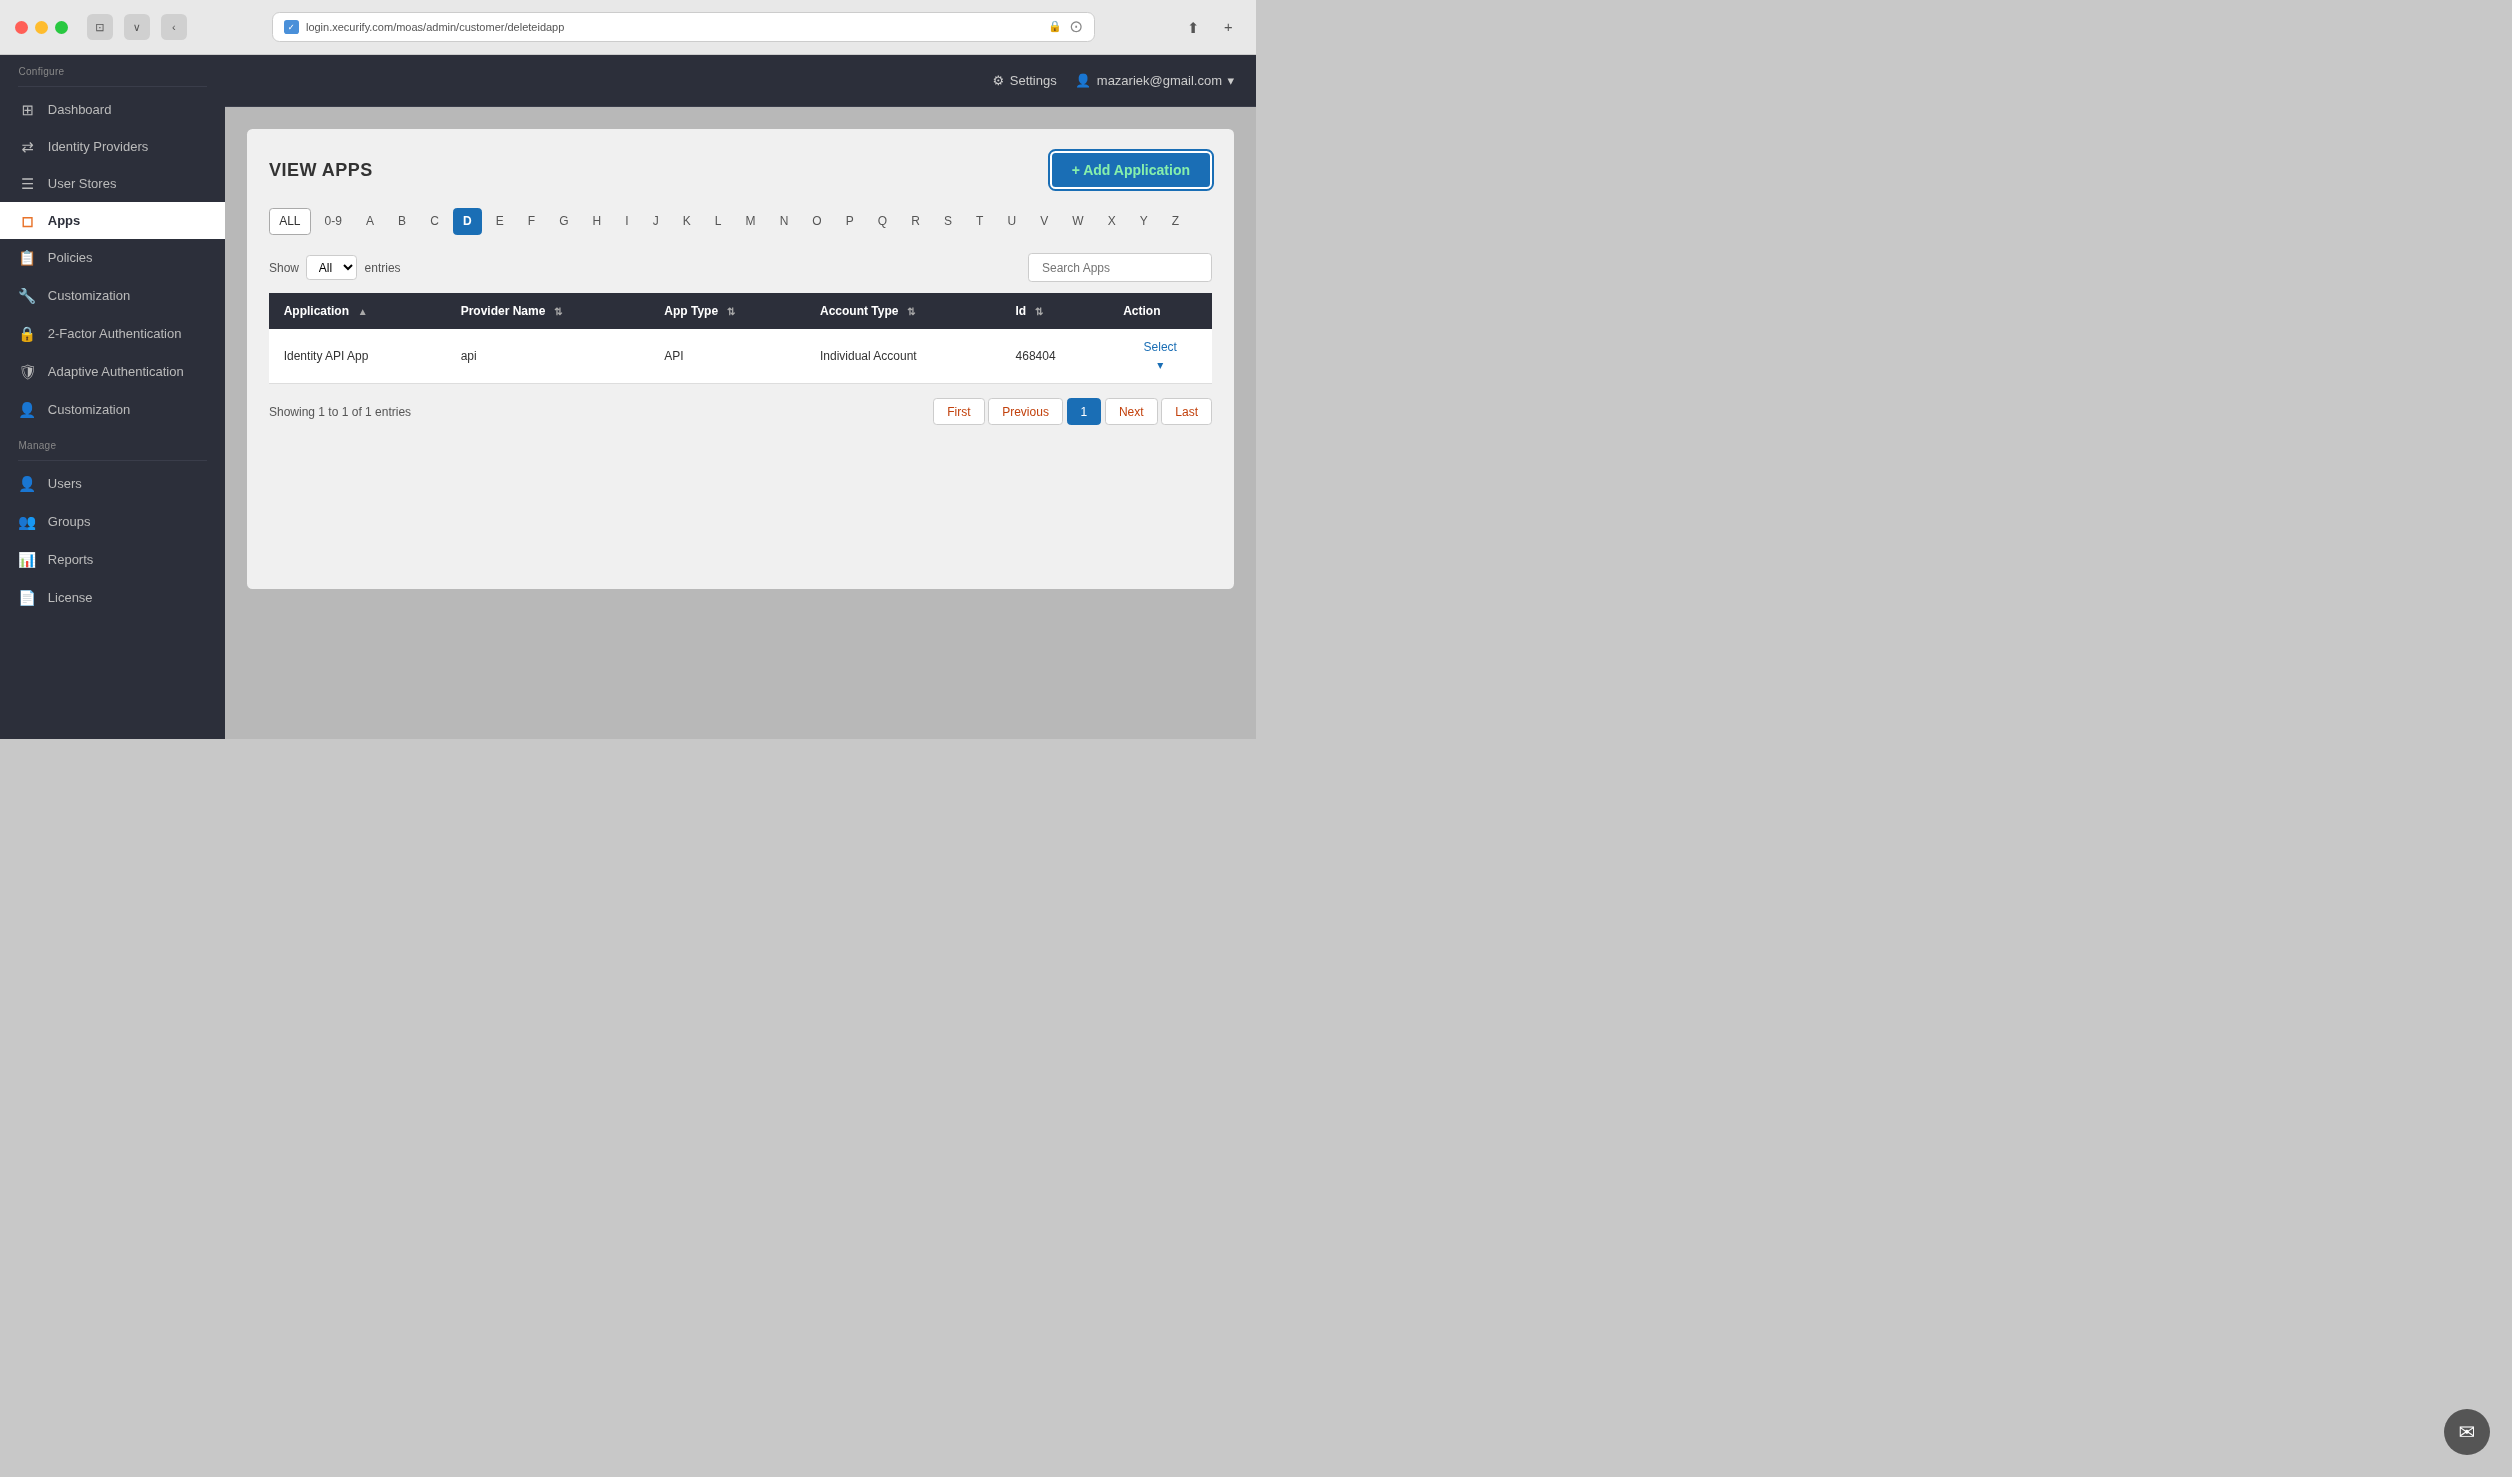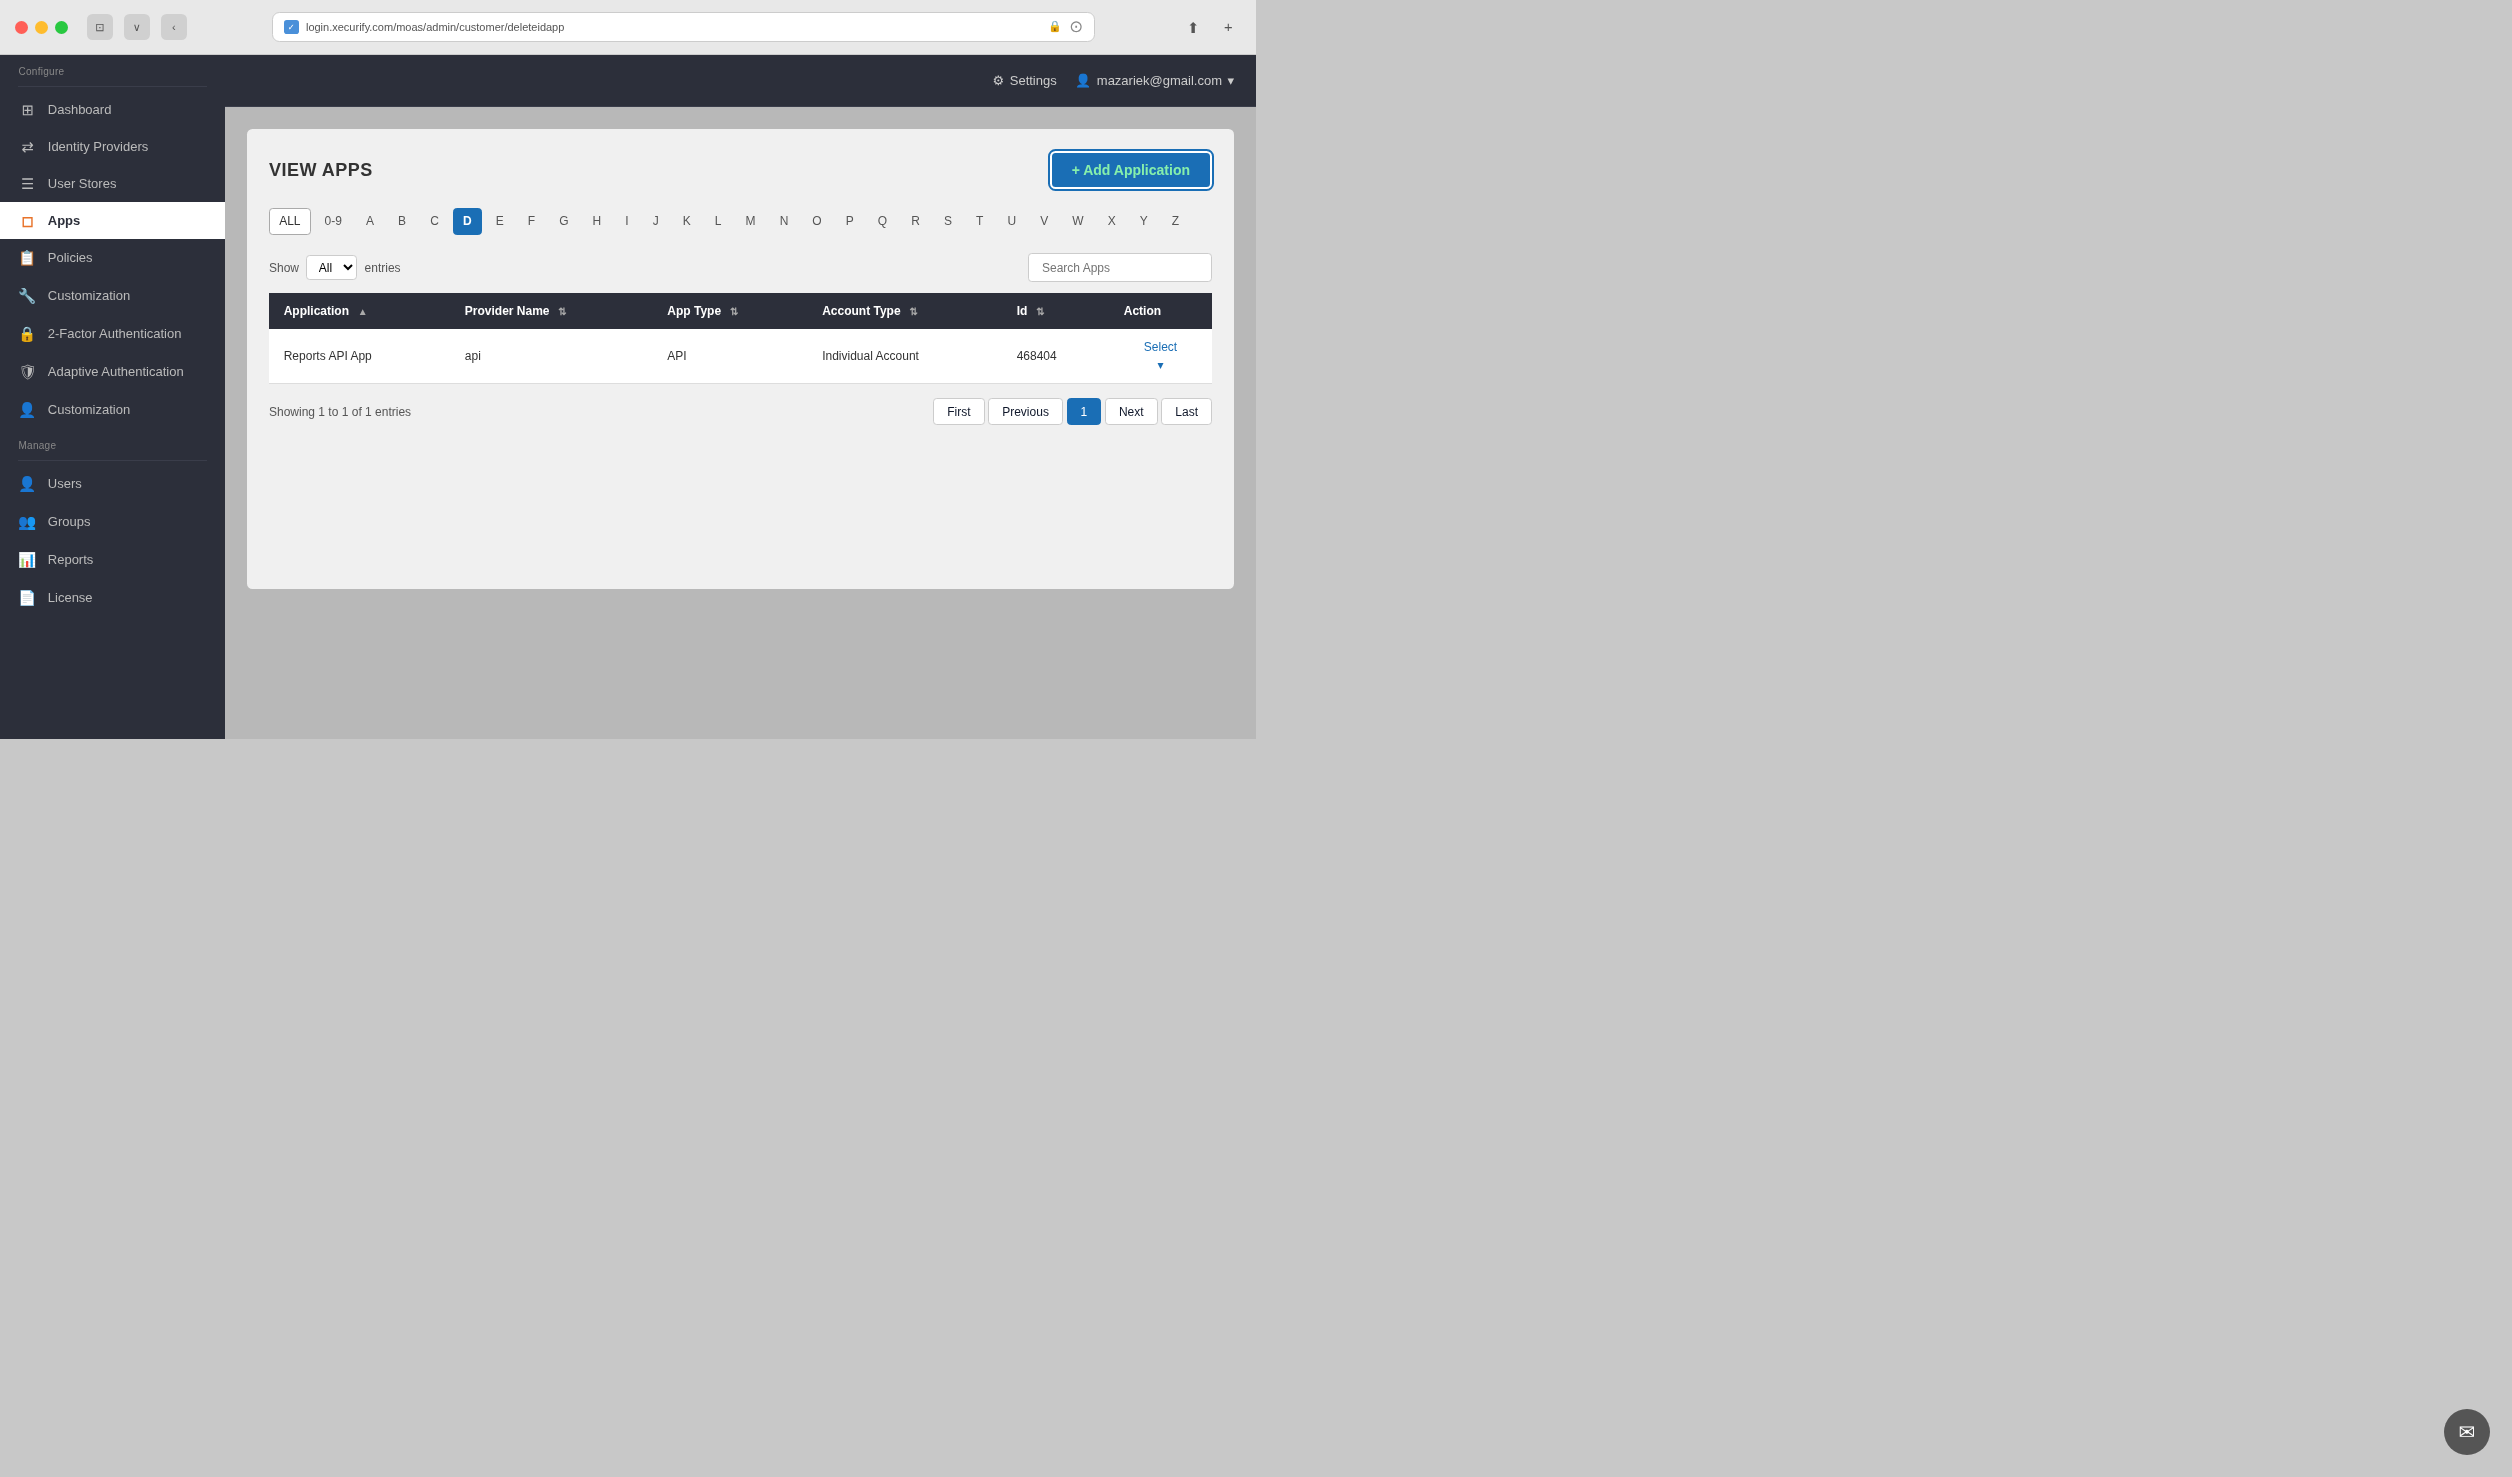--- a/index.html
+++ b/index.html
@@ -349,21 +349,21 @@
       display: flex;
       gap: 3.7px;
     }
     .page-btn {
       padding: 5.5px 13px;
       border: 0.9px solid #ccc;
       background: white;
       border-radius: 3.7px;
       font-size: 12px;
       cursor: pointer;
-      color: #0f172a;
+      color: #c2410c;
     }
     .page-btn.active {
       background: #1a6eb5;
       color: white;
       border-color: #1a6eb5;
     }
 
     
     .chat-bubble {
       position: fixed;
@@ -553,21 +553,21 @@
               Account Type <span class="sort-icon">⇅</span>
             </th>
             <th>
               Id <span class="sort-icon">⇅</span>
             </th>
             <th>Action</th>
           </tr>
         </thead>
         <tbody>
           <tr class="">
-            <td>Reports API App</td>
+            <td>Identity API App</td>
             <td>api</td>
             <td>API</td>
             <td>Individual Account</td>
             <td>468404</td>
             <td>
               <span class="select-link">
                 <span>Select</span>
                 <span>▾</span>
               </span>
             </td>

